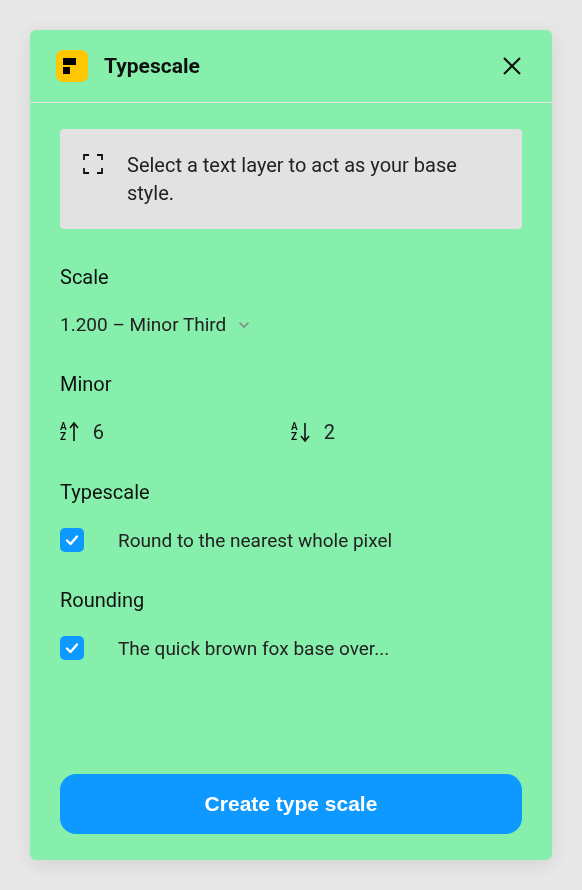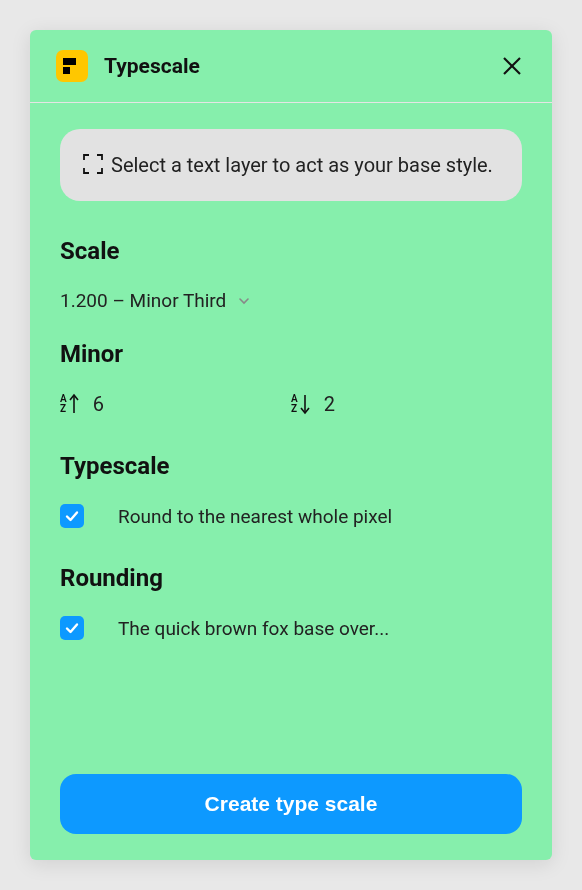--- a/index.html
+++ b/index.html
@@ -75,52 +75,52 @@
       border: none;
     }
     .body {
       padding: 26px 30px;
       flex: 1;
       display: flex;
       flex-direction: column;
     }
     .hint-box {
       background: #e2e2e2;
-      border-radius: 20px;
+      border-radius: 4px;
       padding: 22px 20px;
       display: flex;
       align-items: flex-start;
-      gap: 8px;
+      gap: 24px;
       margin-bottom: 36px;
     }
     .hint-icon {
       width: 20px;
       height: 20px;
       flex-shrink: 0;
       margin-top: 3px;
       margin-left: 3px;
     }
     .hint-text {
       font-size: 20px;
       line-height: 1.4;
       color: #222;
     }
     .section-heading {
-      font-size: 24px;
-      font-weight: 700;
+      font-size: 20px;
+      font-weight: 400;
       color: #111;
       margin-bottom: 24px;
     }
     .scale-select {
       display: flex;
       align-items: center;
       gap: 12px;
       font-size: 19px;
       color: #222;
-      margin-bottom: 28px;
+      margin-bottom: 36px;
       cursor: pointer;
     }
     .chevron-down {
       width: 12px;
       height: 12px;
     }
     .sizes-row {
       display: flex;
       gap: 0;
       margin-bottom: 36px;

